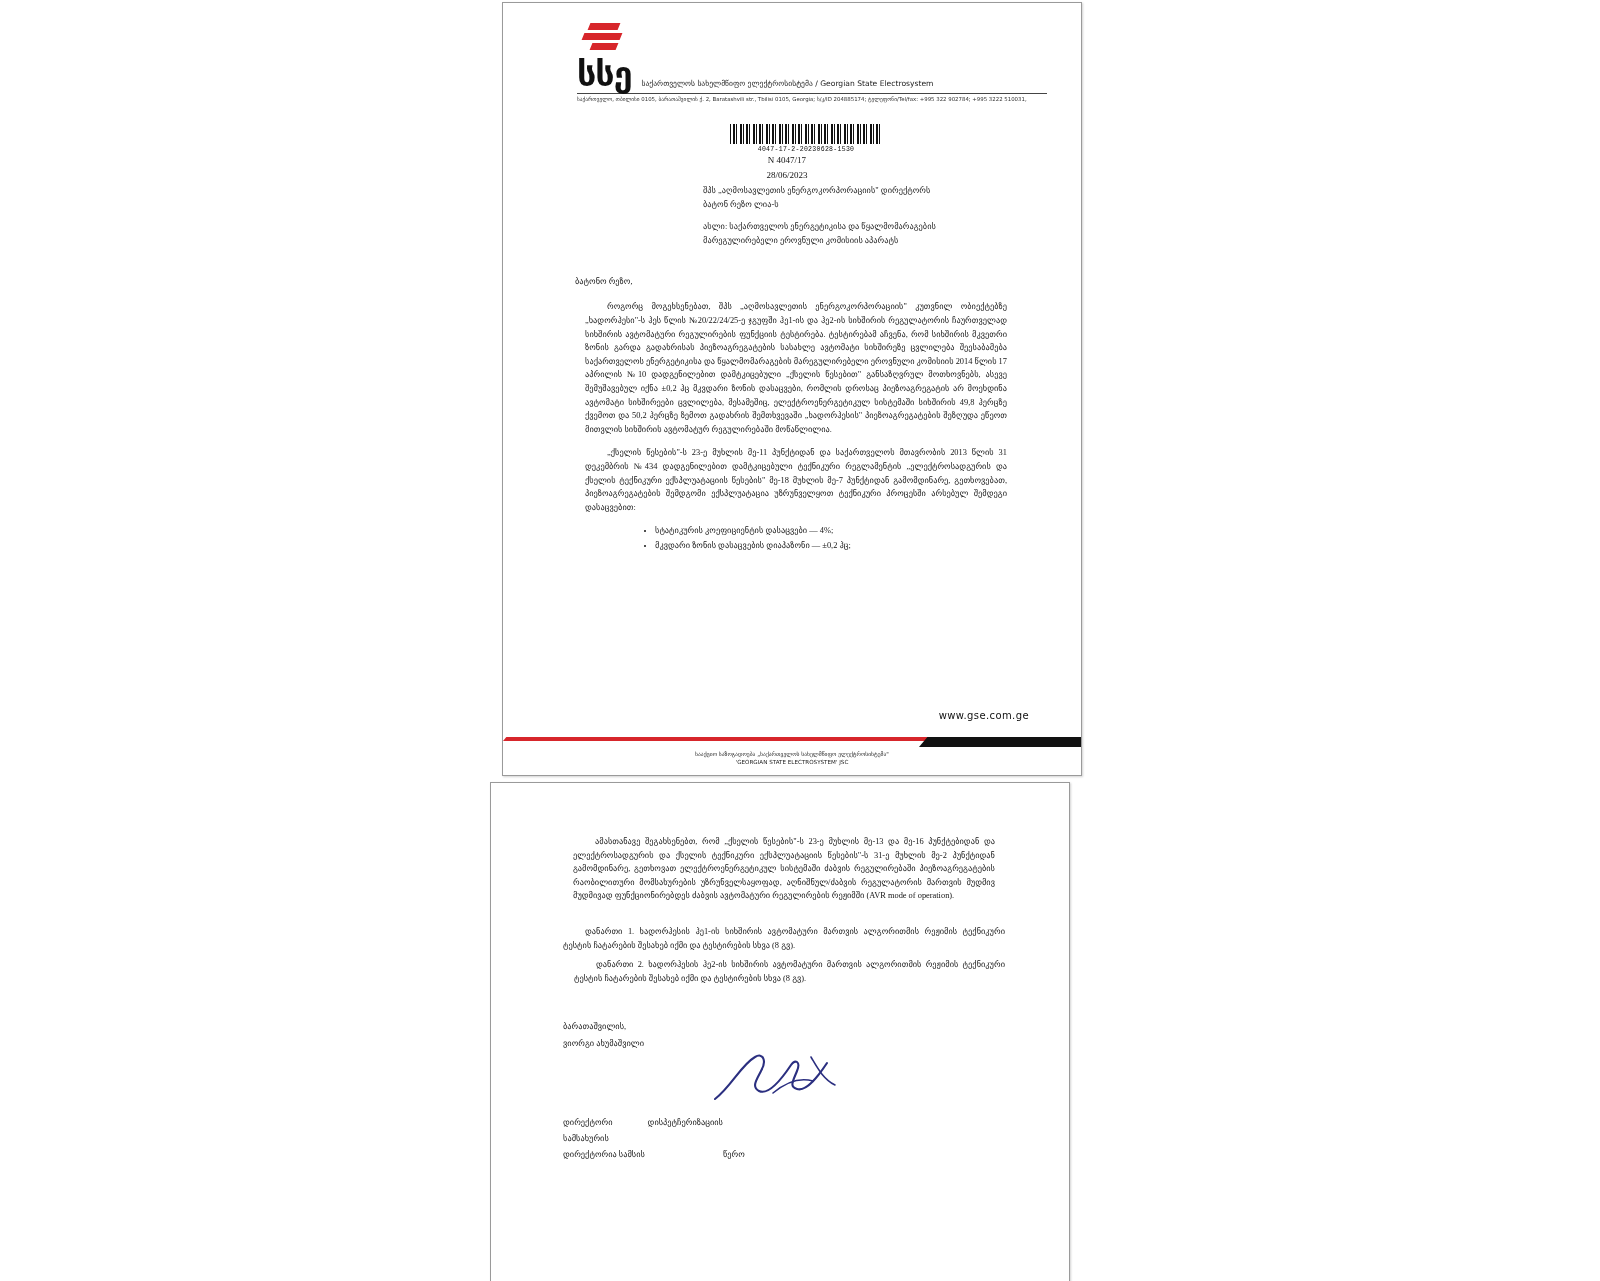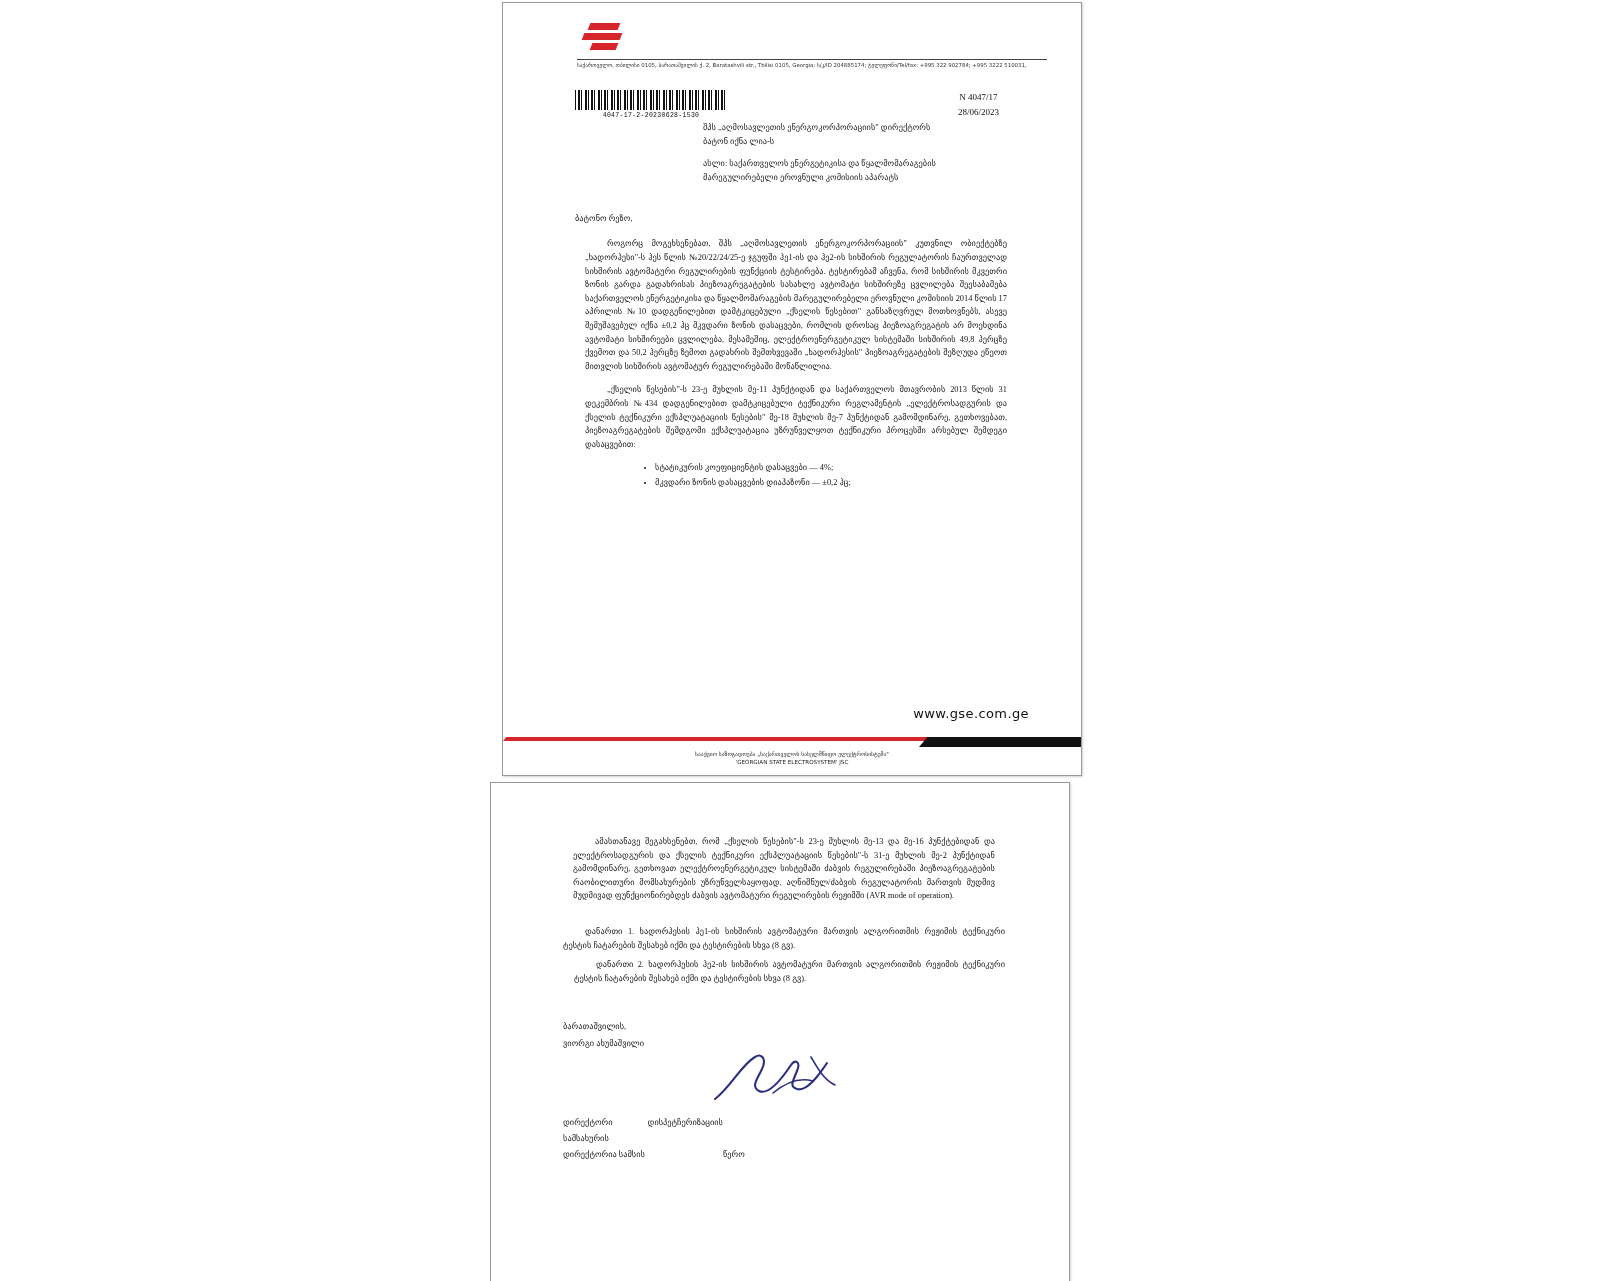--- a/index.html
+++ b/index.html
@@ -91,22 +91,23 @@
     font-family: "DejaVu Sans", sans-serif;
     font-size: 5.4px;
     color: #333;
     margin: 2px 0 0 30px;
     white-space: nowrap;
   }
   
   .meta-row {
     display: flex;
     justify-content: space-between;
-    align-items: flex-start;
+    align-items: center;
     margin: 22px 44px 0 72px;
+    flex-direction: column;
   }
   .barcode-wrap {
     text-align: center;
   }
   .barcode {
     width: 152px;
     height: 20px;
     background:
       repeating-linear-gradient(to right,
         #111 0 1px, #fff 1px 3px, #111 3px 5px, #fff 5px 6px,
@@ -160,21 +161,21 @@
   ul.bullets li {
     margin: 1px 0;
     font-size: 8.4px;
   }
   
   .web {
     position: absolute;
     right: 52px;
     bottom: 54px;
     font-family: "DejaVu Sans", sans-serif;
-    font-size: 13px;
+    font-size: 10px;
     color: #111;
     letter-spacing: 0.4px;
   }
   .footer-band {
     position: absolute;
     left: 0;
     right: 0;
     bottom: 28px;
     height: 10px;
   }
@@ -257,38 +258,42 @@
   <div class="page page-1">
 
     <div class="letterhead">
       <div class="logo-row">
         <div class="logo-mark">
           <span class="bar b1"></span>
           <span class="bar b2"></span>
           <span class="bar b3"></span>
         </div>
       </div>
+      <div style="display:flex; align-items:flex-end;">
+        <div class="logo-wordmark">სსე</div>
+        <div class="logo-tagline">საქართველოს სახელმწიფო ელექტროსისტემა / Georgian State Electrosystem</div>
+      </div>
       <div class="logo-rule"></div>
       <div class="address-line">საქართველო, თბილისი 0105, ბარათაშვილის ქ. 2, Baratashvili str., Tbilisi 0105, Georgia; ს/კ/ID 204885174; ტელეფონი/Tel/fax: +995 322 902784; +995 3222 510031,</div>
     </div>
 
     <div class="meta-row">
       <div class="barcode-wrap">
         <div class="barcode"></div>
         <div class="barcode-num">4047-17-2-20230628-1530</div>
       </div>
       <div class="doc-ref">
         <div>N 4047/17</div>
         <div>28/06/2023</div>
       </div>
     </div>
 
     <div class="addressee">
       <div>შპს „აღმოსავლეთის ენერგოკორპორაციის" დირექტორს</div>
-      <div>ბატონ იქნა ლია-ს</div>
+      <div>ბატონ რეზო ლია-ს</div>
     </div>
 
     <div class="subject">
       <div>ასლი: საქართველოს ენერგეტიკისა და წყალმომარაგების</div>
       <div>მარეგულირებელი ეროვნული კომისიის აპარატს</div>
     </div>
 
     <div class="body-block">
       <div class="salutation">ბატონო რეზო,</div>
       <p class="para" style="margin-top:12px;">როგორც მოგეხსენებათ, შპს „აღმოსავლეთის ენერგოკორპორაციის" კუთვნილ ობიექტებზე „ხადორჰესი"-ს ჰეს წლის №20/22/24/25-ე ჯგუფში ჰე1-ის და ჰე2-ის სიხშირის რეგულატორის ჩაურთველად სიხშირის ავტომატური რეგულირების ფუნქციის ტესტირება. ტესტირებამ აჩვენა, რომ სიხშირის მკვეთრი ზონის გარდა გადახრისას პიეზოაგრეგატების სასახლე ავტომატი სიხშირეზე ცვლილება შეესაბამება საქართველოს ენერგეტიკისა და წყალმომარაგების მარეგულირებელი ეროვნული კომისიის 2014 წლის 17 აპრილის №10 დადგენილებით დამტკიცებული „ქსელის წესებით" განსაზღვრულ მოთხოვნებს, ასევე შემუშავებულ იქნა ±0,2 ჰც მკვდარი ზონის დასაცვები, რომლის დროსაც პიეზოაგრეგატის არ მოეხდინა ავტომატი სიხშირეები ცვლილება, მესამეშიც, ელექტროენერგეტიკულ სისტემაში სიხშირის 49,8 ჰერცზე ქვემოთ და 50,2 ჰერცზე ზემოთ გადახრის შემთხვევაში „ხადორჰესის" პიეზოაგრეგატების შეზღუდა ეწეოთ მითვლის სიხშირის ავტომატურ რეგულირებაში მოწაწლილია.</p>

